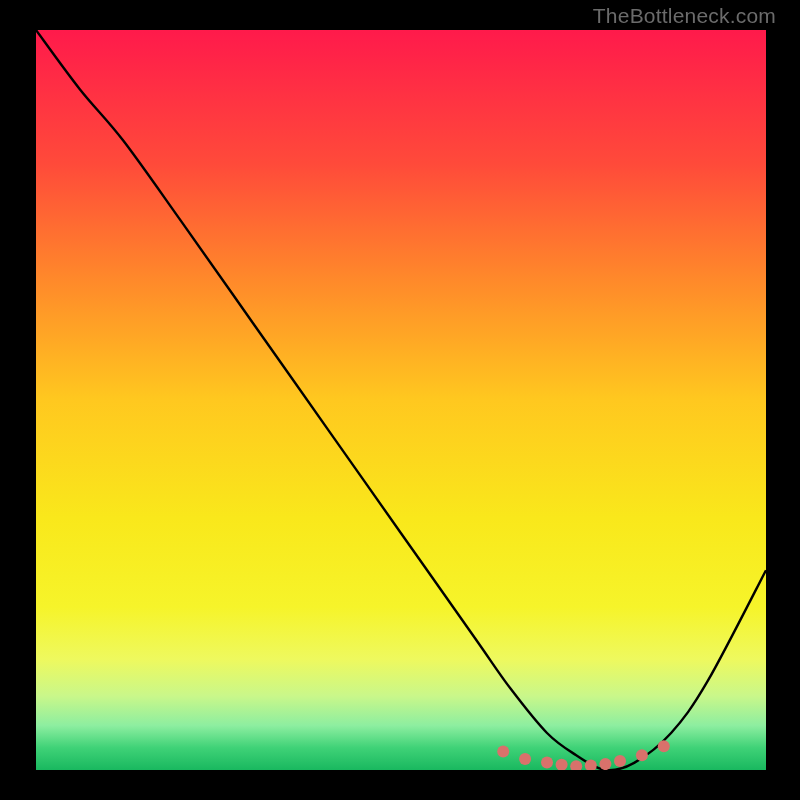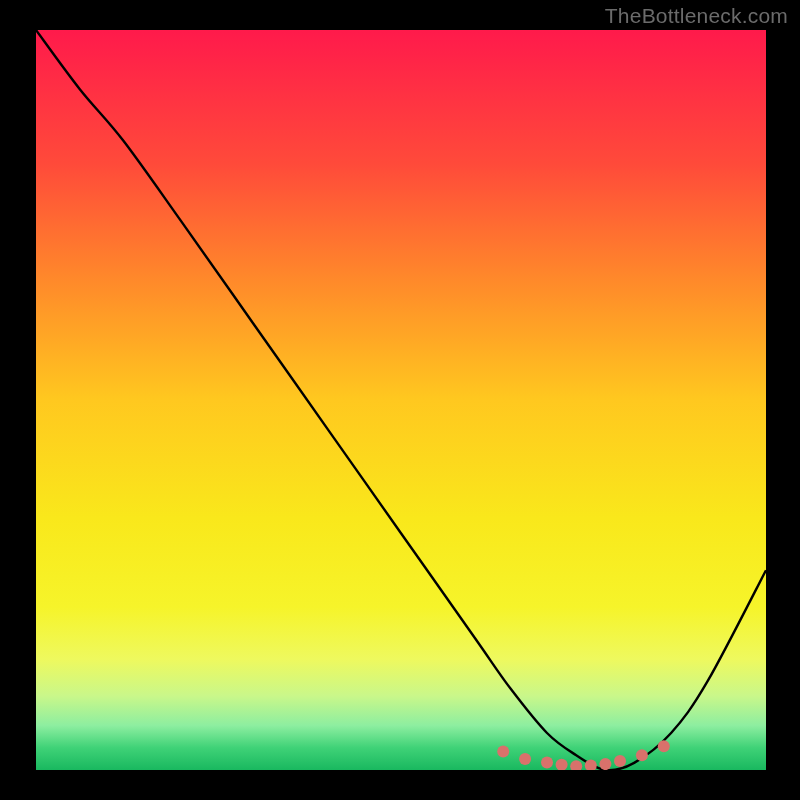--- a/index.html
+++ b/index.html
@@ -13,21 +13,21 @@
   }
   .frame {
     position: relative;
     width: 800px;
     height: 800px;
     background: #000;
   }
   .watermark {
     position: absolute;
     top: 4px;
-    right: 12px;
+    right: 24px;
     color: #6b6b6b;
     font-size: 21px;
     font-weight: 500;
     letter-spacing: 0.2px;
     z-index: 5;
   }
   .plot-area {
     position: absolute;
     left: 36px;
     top: 30px;

